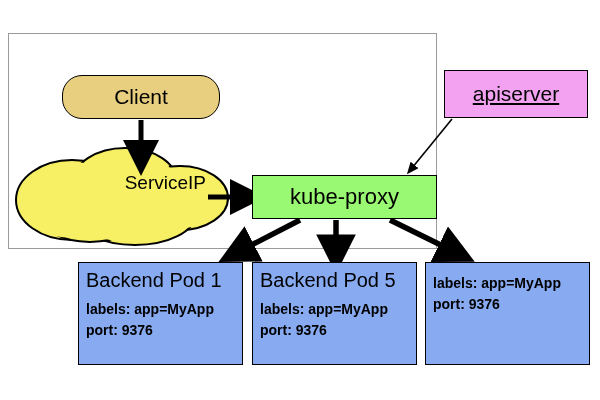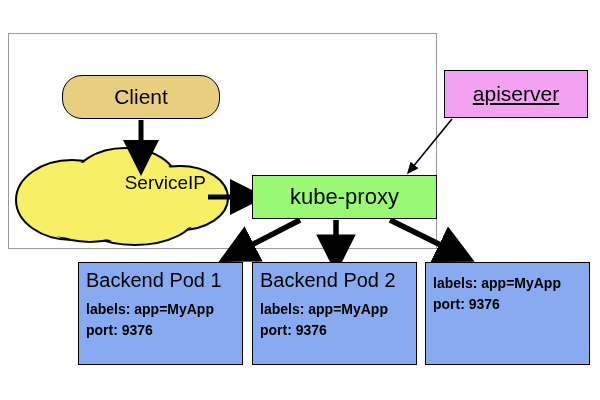--- a/index.html
+++ b/index.html
@@ -173,21 +173,21 @@
 
   <div class="pod-box pod-1" style="background:#87aaf0;">
     <div class="pod-title">Backend Pod 1</div>
     <div class="pod-lines">
       <div class="pod-line">labels: app=MyApp</div>
       <div class="pod-line">port: 9376</div>
     </div>
   </div>
 
   <div class="pod-box pod-2" style="background:#87aaf0;">
-    <div class="pod-title">Backend Pod 2</div>
+    <div class="pod-title">Backend Pod 5</div>
     <div class="pod-lines">
       <div class="pod-line">labels: app=MyApp</div>
       <div class="pod-line">port: 9376</div>
     </div>
   </div>
 
   <div class="pod-box pod-3" style="background:#87aaf0;">
     <div class="pod-lines">
       <div class="pod-line">labels: app=MyApp</div>
       <div class="pod-line">port: 9376</div>

